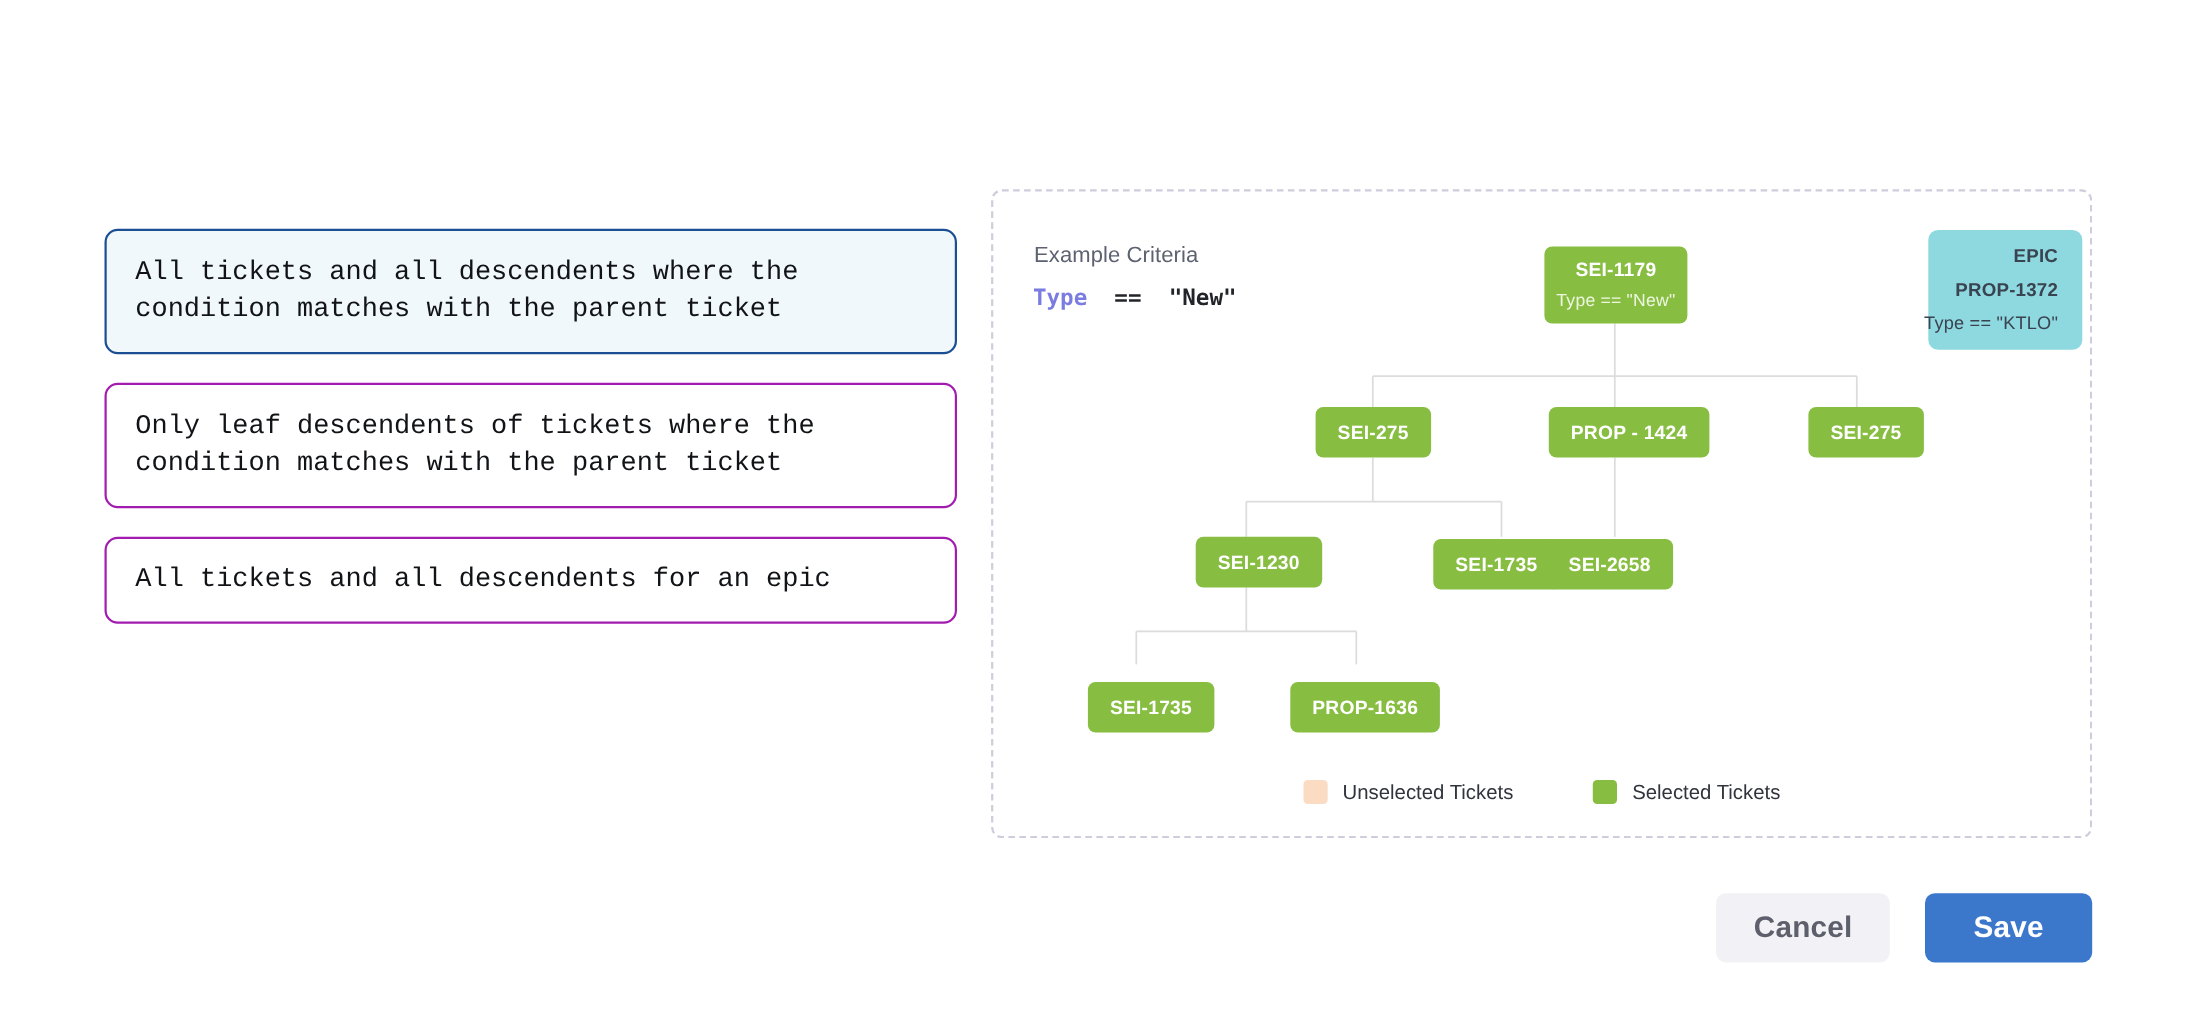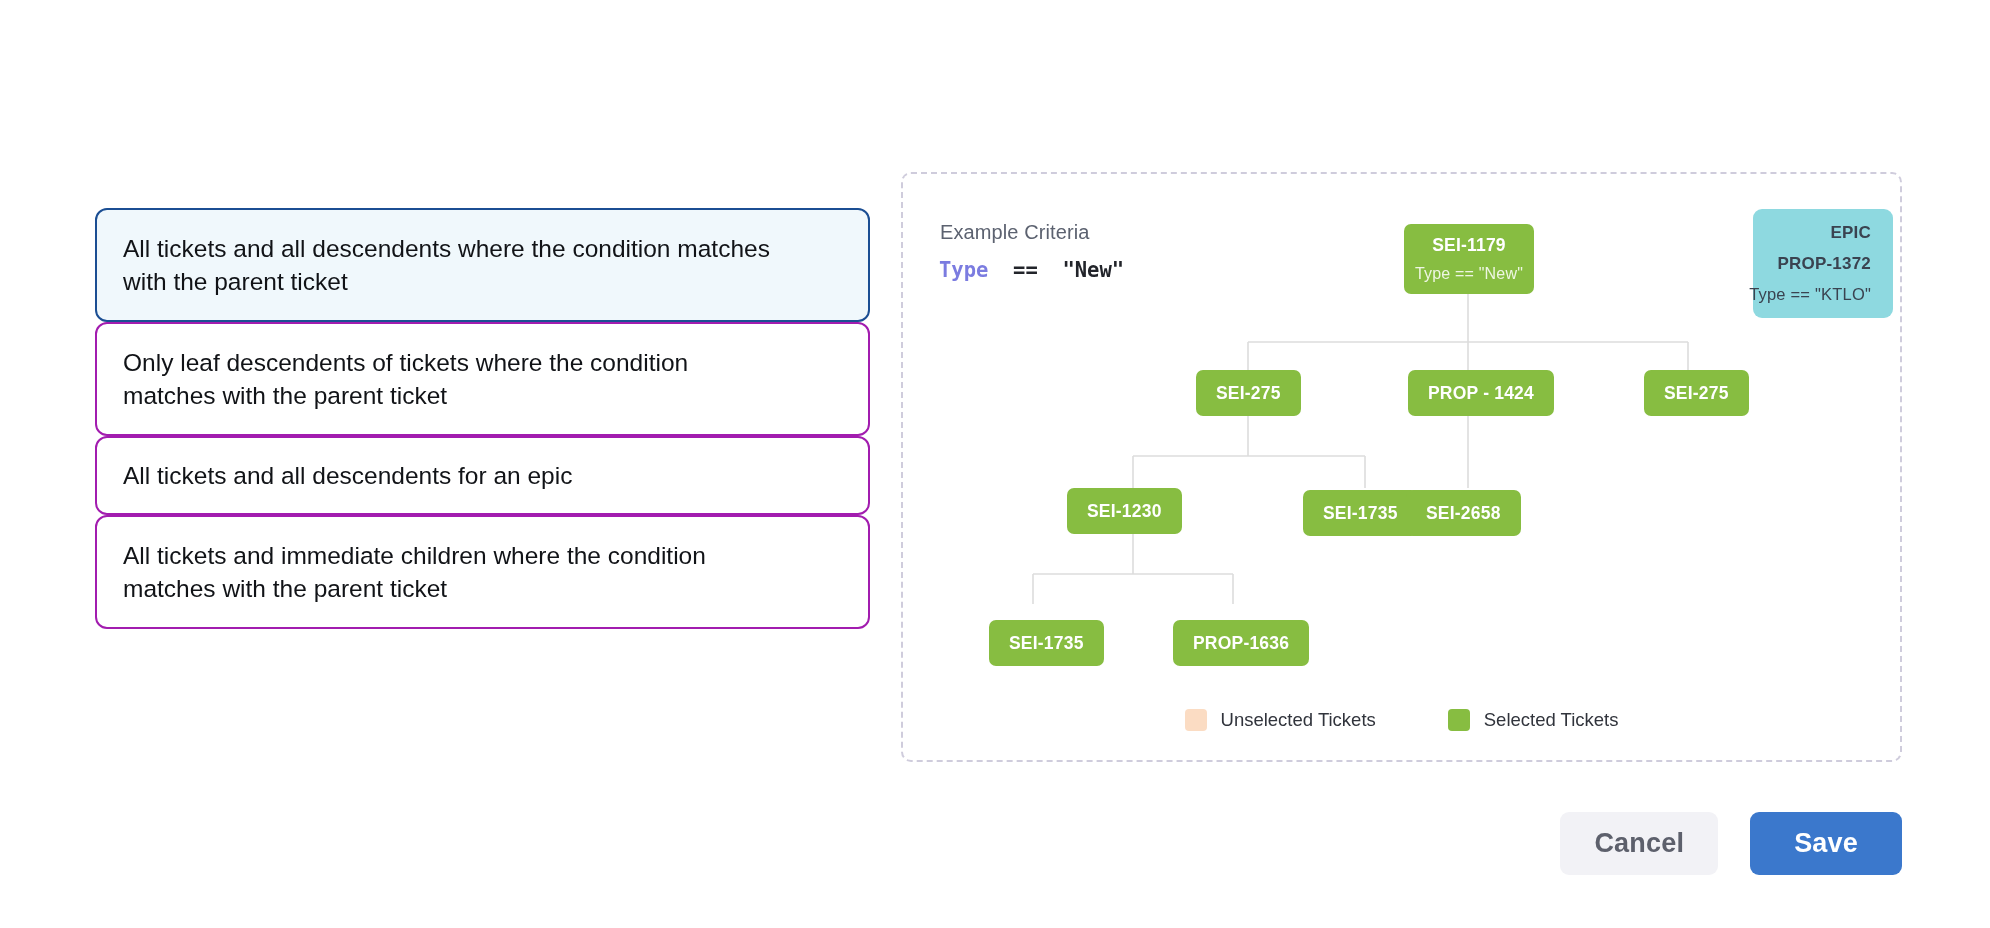--- a/index.html
+++ b/index.html
@@ -28,21 +28,23 @@
     left: 95px; top: 208px;
     width: 775px;
   }
   .option-card {
     position: relative;
     width: 775px;
     border: 2px solid #a21caf;
     border-radius: 12px;
     background: #ffffff;
     padding: 22px 26px;
+    margin-bottom: 26px;
     cursor: pointer;
+    font-family: Liberation Mono, monospace;
   }
   .option-card.selected {
     border-color: #1b4e93;
     background: #f0f8fc;
   }
   .option-label {
     font-size: 24.5px;
     line-height: 1.35;
     color: #111317;
     font-weight: 400;
@@ -165,23 +167,20 @@
     </div>
 
     <div class="option-card h2">
       <div class="option-label">Only leaf descendents of tickets where the condition matches with the parent ticket</div>
     </div>
 
     <div class="option-card h1">
       <div class="option-label">All tickets and all descendents for an epic</div>
     </div>
 
-    <div class="option-card h2">
-      <div class="option-label">All tickets and immediate children where the condition matches with the parent ticket</div>
-    </div>
 
   </div>
 
   <div class="diagram-panel">
 
     <div class="criteria-title">Example Criteria</div>
 
     <div class="criteria-expr"><span class="criteria-key">Type</span><span>  </span><span class="criteria-op">==</span><span>  </span><span class="criteria-val">"New"</span></div>
 
     <div class="tree">
@@ -223,21 +222,21 @@
       <div class="node small" style="left:293px; top:196px;">
         <span class="nid">SEI-275</span>
       </div>
       <div class="node small" style="left:505px; top:196px;">
         <span class="nid">PROP - 1424</span>
       </div>
       <div class="node small" style="left:741px; top:196px;">
         <span class="nid">SEI-275</span>
       </div>
 
-      <div class="node small" style="left:164px; top:314px;">
+      <div class="node small" style="left:184px; top:314px;">
         <span class="nid">SEI-1230</span>
       </div>
       <div class="node small" style="left:400px; top:316px;">
         <span class="nid">SEI-1735</span>
       </div>
       <div class="node small" style="left:503px; top:316px;">
         <span class="nid">SEI-2658</span>
       </div>
 
       <div class="node small" style="left:86px; top:446px;">

